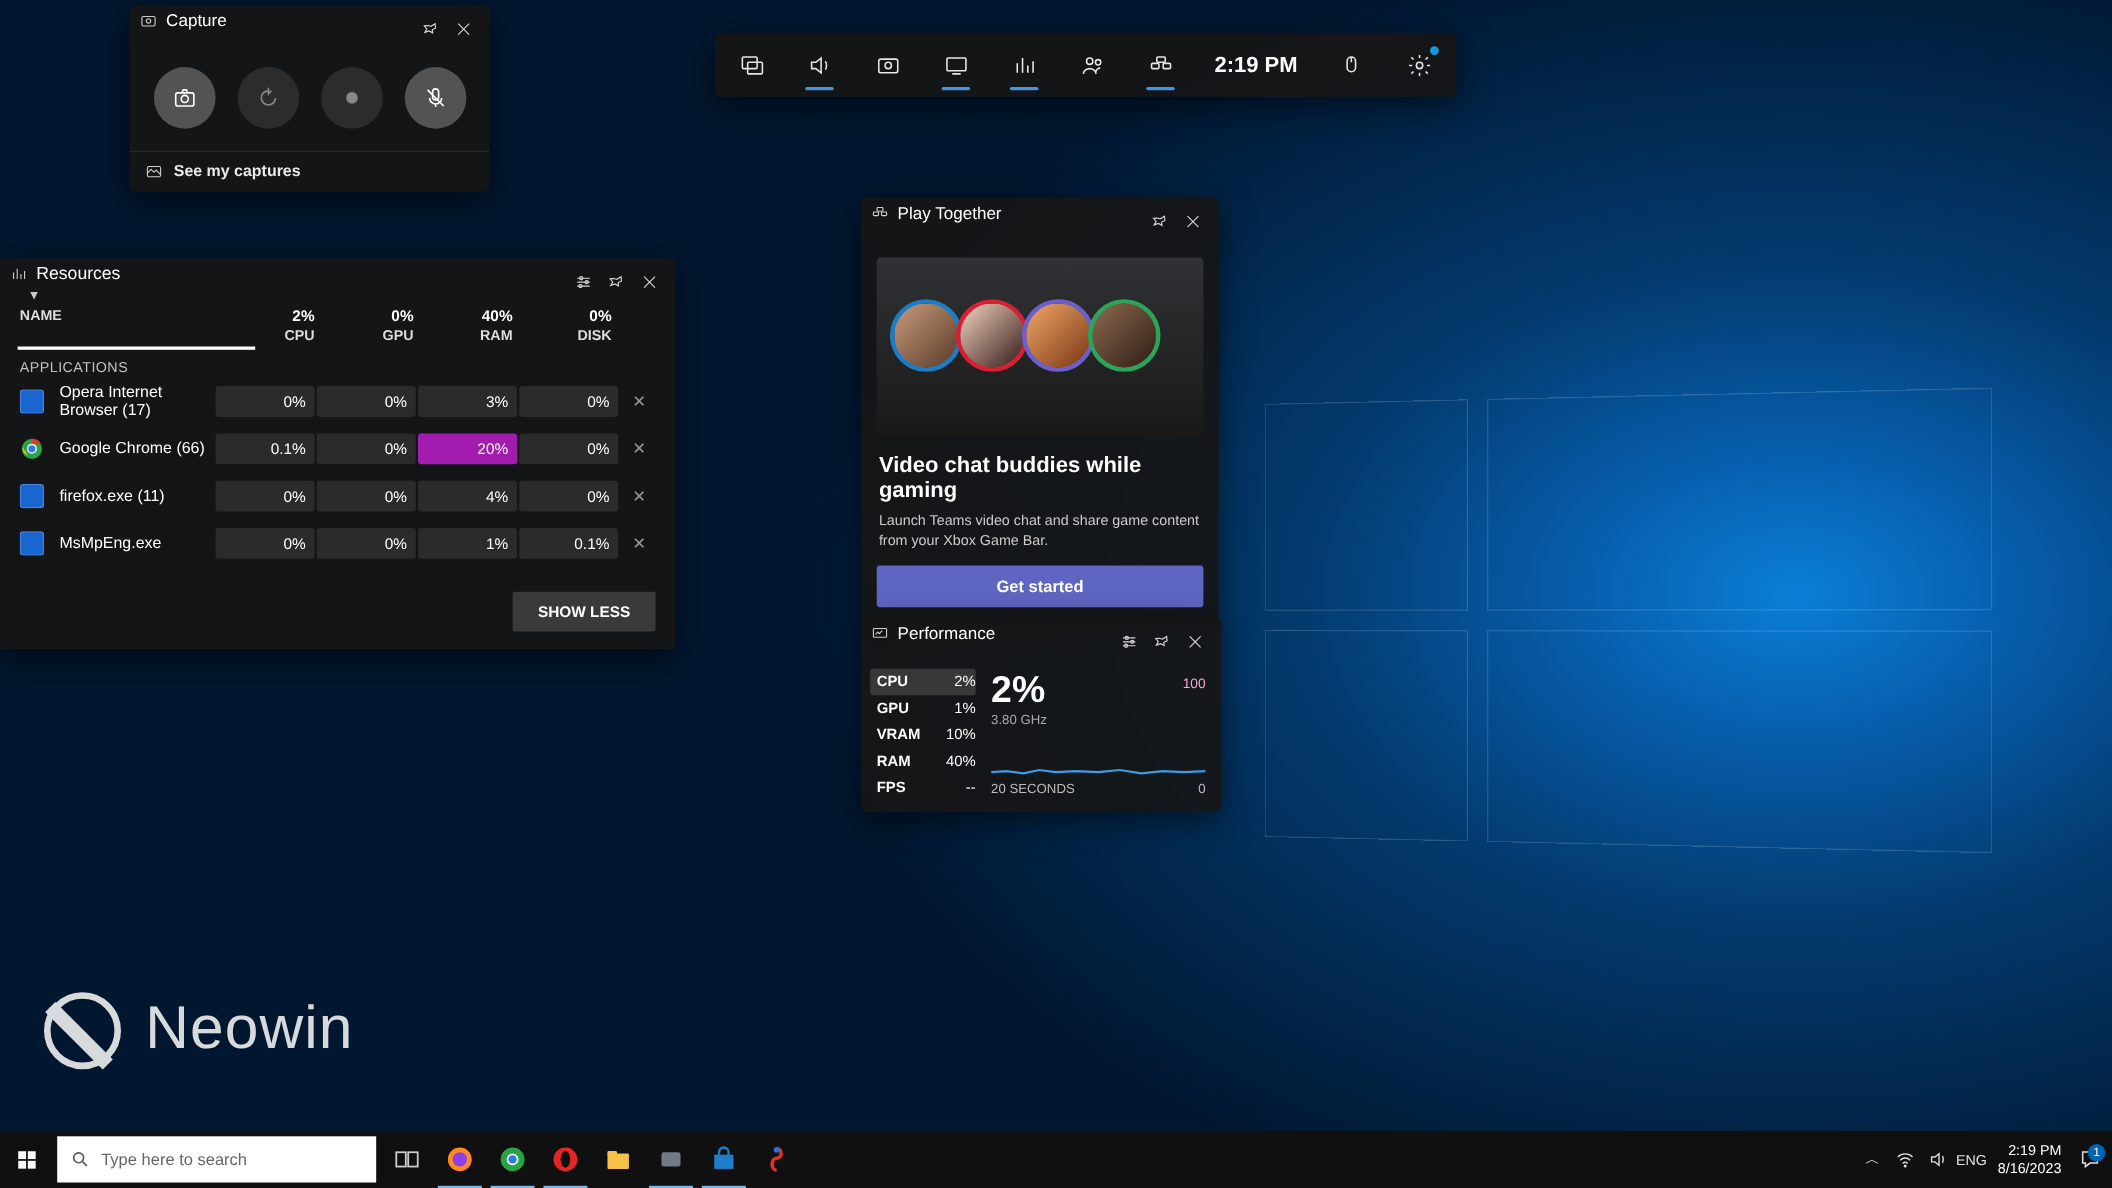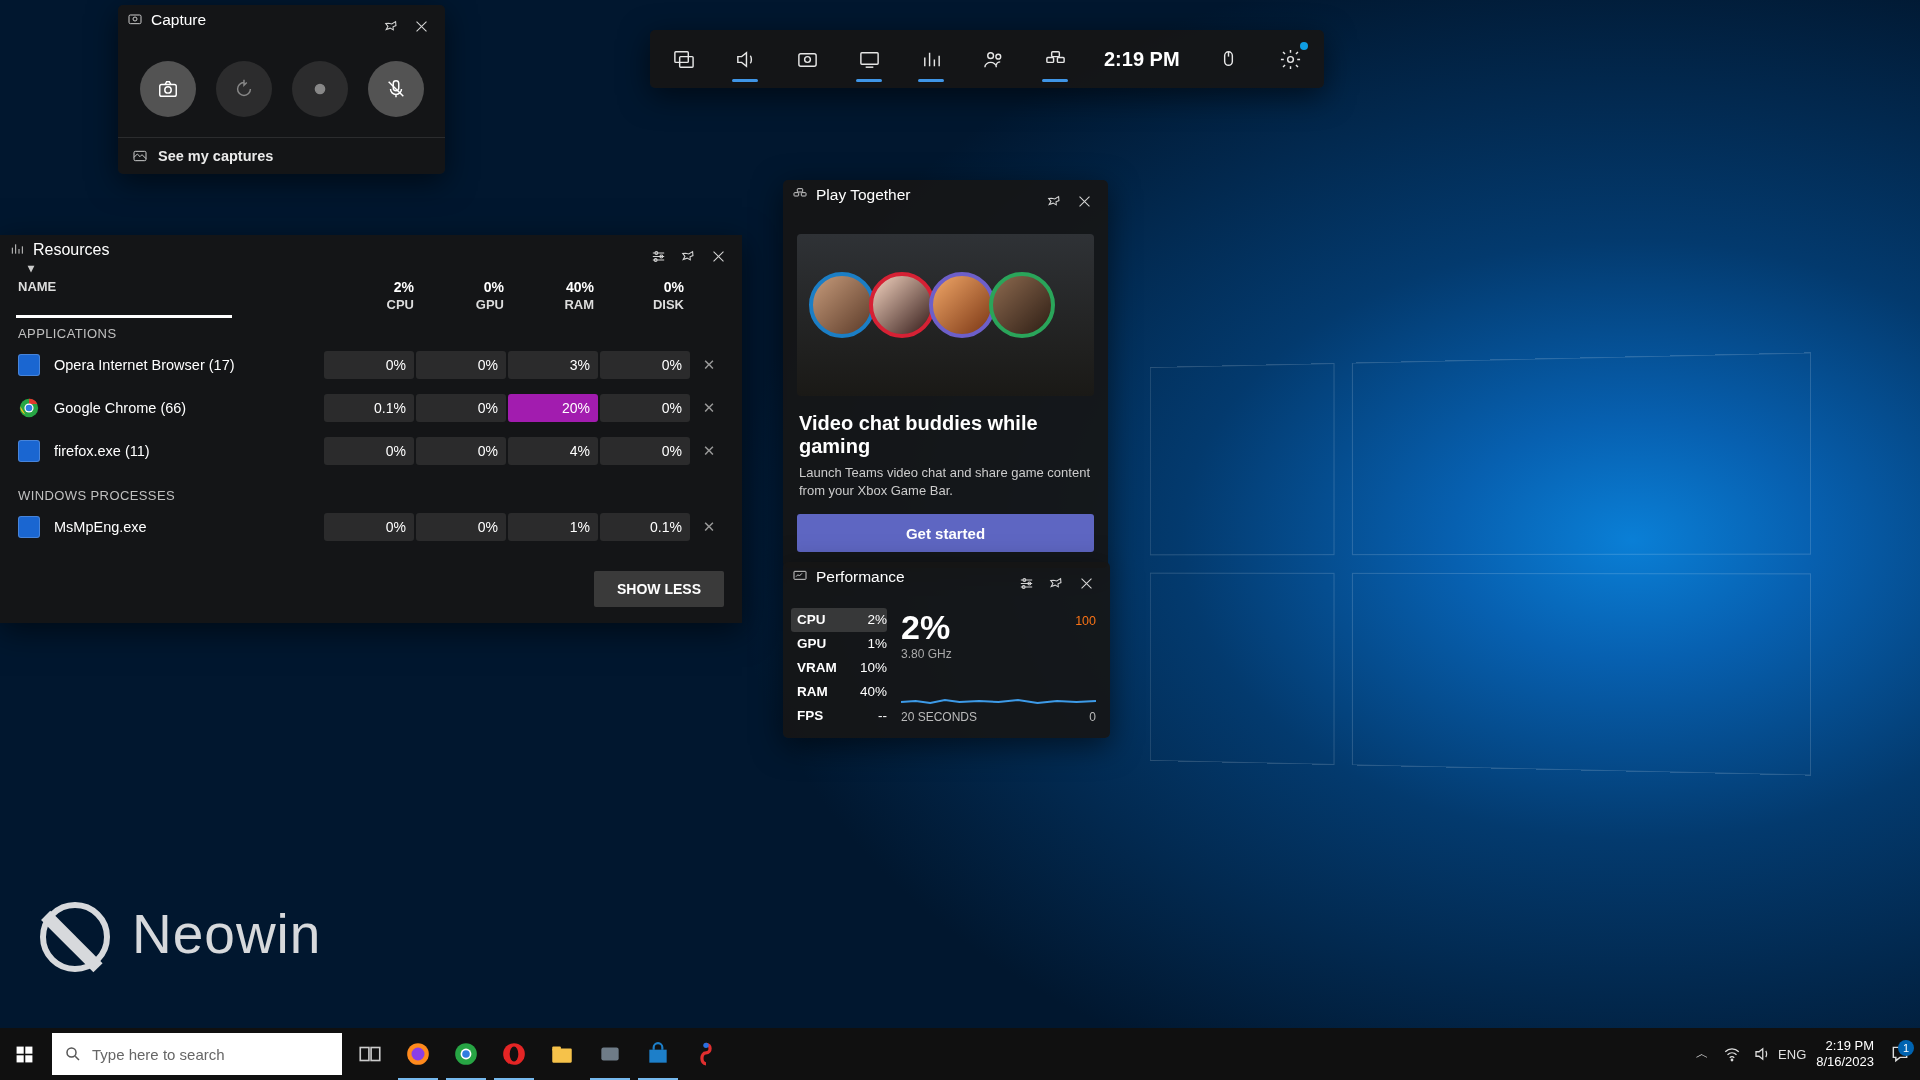--- a/index.html
+++ b/index.html
@@ -25,21 +25,21 @@
 .tbtn .dot{position:absolute;top:8px;right:14px;width:8px;height:8px;border-radius:50%;background:#0f9de2}
 .tclock{padding:0 18px;font-size:20px;font-weight:600}
 
 .capture{left:118px;top:5px;width:327px}
 .caprow{display:flex;justify-content:center;gap:20px;padding:14px 0 20px}
 .capbtn{width:56px;height:56px;border-radius:50%;background:rgba(60,60,60,.6);display:flex;align-items:center;justify-content:center;cursor:pointer;color:#888}
 .capbtn.on{background:rgba(90,90,90,.9);color:#fff}
 .capbtn svg{width:22px;height:22px;stroke:currentColor;fill:none;stroke-width:1.6}
 .caplink{border-top:1px solid rgba(255,255,255,.1);padding:10px 14px;display:flex;align-items:center;gap:10px;font-size:14.5px;font-weight:600;cursor:pointer;color:#eaeaea}
 
-.res{left:0;top:235px;width:742px;border-radius:0}
+.res{left:0;top:235px;width:614px;border-radius:0}
 .res .whead{font-size:16px}
 .rcols{display:flex;padding:2px 14px 0 18px;font-size:13px;font-weight:600;color:#ddd}
 .rcols .ncol{position:relative}
 .rcols .ncol::after{content:"";position:absolute;left:-2px;right:-176px;bottom:-6px;height:3px;background:#fff}
 .rcols .sort{position:absolute;left:10px;top:-18px;font-size:12px;color:#ccc}
 .rcols .mc{width:90px;text-align:right}
 .rcols .mc .v{display:block;font-size:14px;color:#fff;margin-bottom:2px}
 .rcols .sp2{flex:1}
 .rcols .pad{width:44px}
 .rsec{padding:14px 18px 4px;font-size:13px;color:#c0c0c0;letter-spacing:.4px}
@@ -65,21 +65,21 @@
 
 .perf{left:783px;top:562px;width:327px}
 .pbody{display:flex;padding:4px 14px 10px}
 .pstats{width:90px;font-size:13.5px;line-height:1.78}
 .pstats div{display:flex;justify-content:space-between}
 .pstats .on{background:rgba(90,90,90,.5);margin-left:-6px;padding-left:6px;border-radius:3px}
 .pstats b{font-weight:600}
 .pchart{flex:1;padding-left:14px;position:relative}
 .pbig{font-size:34px;font-weight:700}
 .pfreq{font-size:12px;color:#aaa}
-.pmax{position:absolute;right:0;top:6px;font-size:12.5px;color:#f97316}
+.pmax{position:absolute;right:0;top:6px;font-size:12.5px;color:#f9a8d4}
 .graph{position:absolute;left:14px;right:0;bottom:22px;height:60px}
 .graph svg{width:100%;height:100%}
 .gxl{position:absolute;left:14px;bottom:4px;font-size:12px;color:#bbb}
 .gxr{position:absolute;right:0;bottom:4px;font-size:12px;color:#bbb}
 
 .taskbar{position:absolute;left:0;right:0;bottom:0;height:52px;background:#101010;display:flex;align-items:center}
 .start{width:48px;height:52px;display:flex;align-items:center;justify-content:center;cursor:pointer;color:#fff}
 .start svg{width:19px;height:19px;fill:#fff}
 .search{height:42px;width:290px;background:#fff;display:flex;align-items:center;padding:0 12px;gap:10px;cursor:text;color:#666;font-size:15px;margin:0 4px}
 .tsk{width:48px;height:52px;display:flex;align-items:center;justify-content:center;cursor:pointer;position:relative}
@@ -287,21 +287,20 @@
       <div class="rrow">
     <div class="ap" style="background:#1a66d1;border:1px solid #fff3"></div>
     <span class="nm">firefox.exe (11)</span>
     <span class="cell">0%</span>
     <span class="cell">0%</span>
     <span class="cell">4%</span>
     <span class="cell">0%</span>
     <span class="x">✕</span>
   </div>
     </div>
-  <div class="rsec">WINDOWS PROCESSES</div>
   <div id="win-rows">
       <div class="rrow">
     <div class="ap" style="background:#1a66d1;border:1px solid #fff3"></div>
     <span class="nm">MsMpEng.exe</span>
     <span class="cell">0%</span>
     <span class="cell">0%</span>
     <span class="cell">1%</span>
     <span class="cell">0.1%</span>
     <span class="x">✕</span>
   </div>

